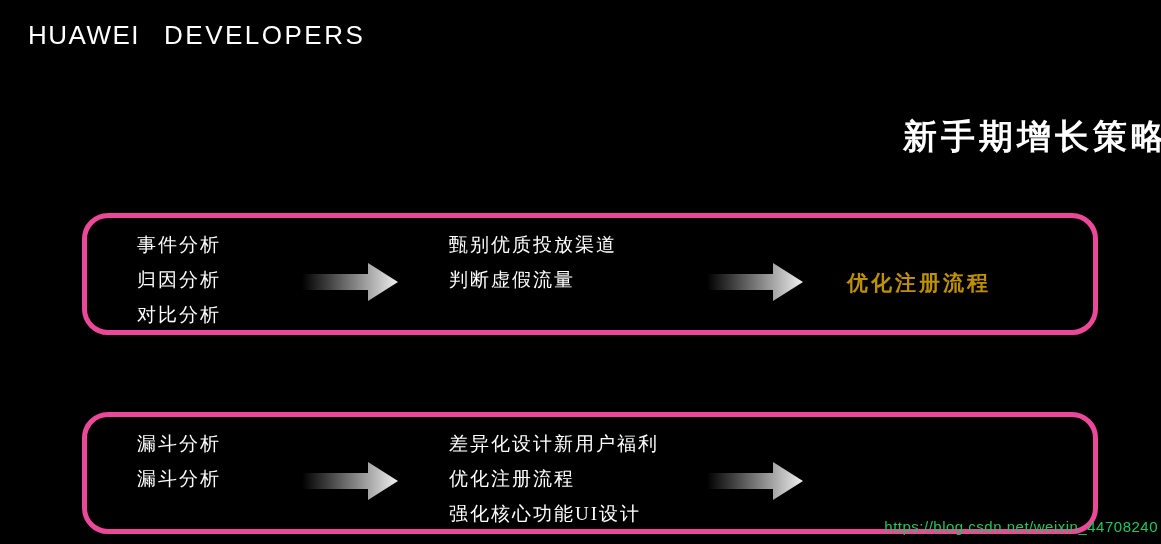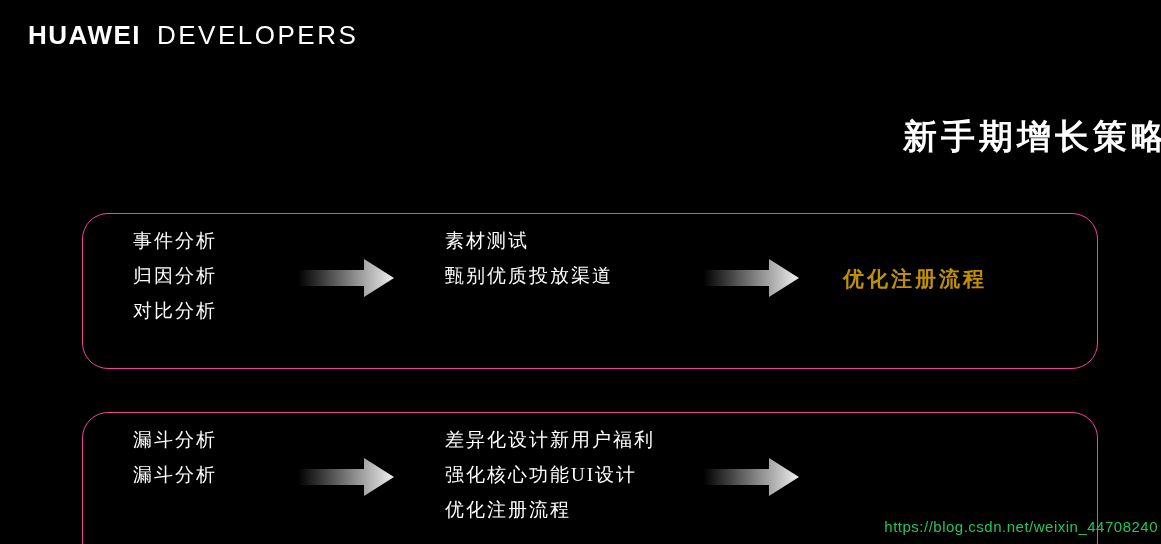--- a/index.html
+++ b/index.html
@@ -16,44 +16,44 @@
   .logo {
     position: absolute;
     left: 28px;
     top: 21px;
     color: #ffffff;
     font-family: "Liberation Sans", "DejaVu Sans", sans-serif;
     font-size: 26px;
     line-height: 1.1;
     white-space: nowrap;
   }
-  .logo-brand { font-weight: 700; letter-spacing: 1.5px; }
-  .logo-suffix { font-weight: 400; letter-spacing: 2.5px; margin-left: 16px; }
+  .logo-brand { font-weight: 400; letter-spacing: 1.5px; }
+  .logo-suffix { font-weight: 400; letter-spacing: 2.5px; margin-left: 24px; }
 
   
   .title {
     position: absolute;
     top: 106px;
     left: 0;
     width: 100%;
     margin: 8px;
     text-align: right;
     color: #ffffff;
     font-size: 34px;
     font-weight: 700;
     letter-spacing: 4px;
   }
 
   
   .panel {
     position: absolute;
     left: 82px;
     width: 1016px;
-    height: 156px;
-    border: 1px solid #ec4899;
+    height: 122px;
+    border: 5px solid #ec4899;
     border-radius: 26px;
     box-sizing: border-box;
   }
   .panel-0 { top: 213px; }
   .panel-1 { top: 412px; }
 
   .list {
     position: absolute;
     top: 9px;
     color: #ffffff;
@@ -123,41 +123,41 @@
   <div class="panel panel-0">
     <div class="list list-analyses">
       <div>事件分析</div>
       <div>归因分析</div>
       <div>对比分析</div>
     </div>
     <svg class="arrow arrow-a" viewBox="0 0 97 40">
       <polygon points="0,12 66,12 66,1 96,20 66,39 66,28 0,28" fill="url(#arrowGrad)"></polygon>
     </svg>
     <div class="list list-tactics">
-      <div>素材测试</div>
       <div>甄别优质投放渠道</div>
+      <div>判断虚假流量</div>
     </div>
     <svg class="arrow arrow-b" viewBox="0 0 97 40">
       <polygon points="0,12 66,12 66,1 96,20 66,39 66,28 0,28" fill="url(#arrowGrad)"></polygon>
     </svg>
     <div class="outcome">优化注册流程</div>
   </div>
 
   <div class="panel panel-1">
     <div class="list list-analyses">
       <div>漏斗分析</div>
       <div>漏斗分析</div>
     </div>
     <svg class="arrow arrow-a" viewBox="0 0 97 40">
       <polygon points="0,12 66,12 66,1 96,20 66,39 66,28 0,28" fill="url(#arrowGrad)"></polygon>
     </svg>
     <div class="list list-tactics">
       <div>差异化设计新用户福利</div>
+      <div>优化注册流程</div>
       <div>强化核心功能UI设计</div>
-      <div>优化注册流程</div>
     </div>
     <svg class="arrow arrow-b" viewBox="0 0 97 40">
       <polygon points="0,12 66,12 66,1 96,20 66,39 66,28 0,28" fill="url(#arrowGrad)"></polygon>
     </svg>
   </div>
 
   <div class="watermark">https://blog.csdn.net/weixin_44708240</div>
 
 </div>
 

